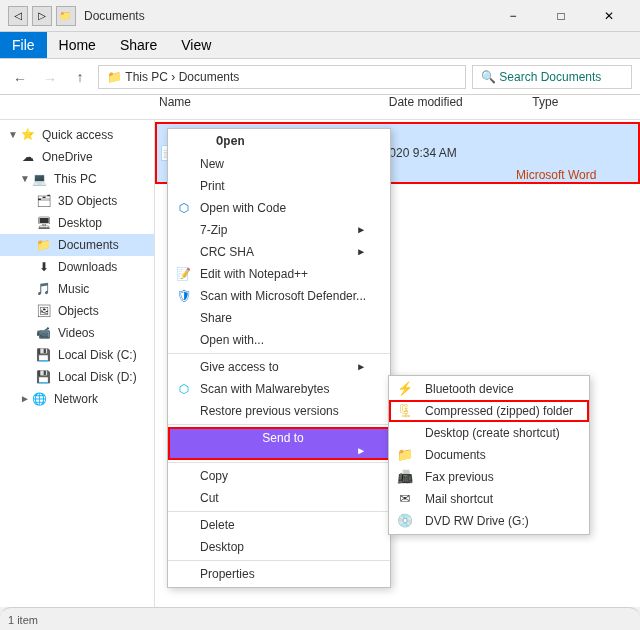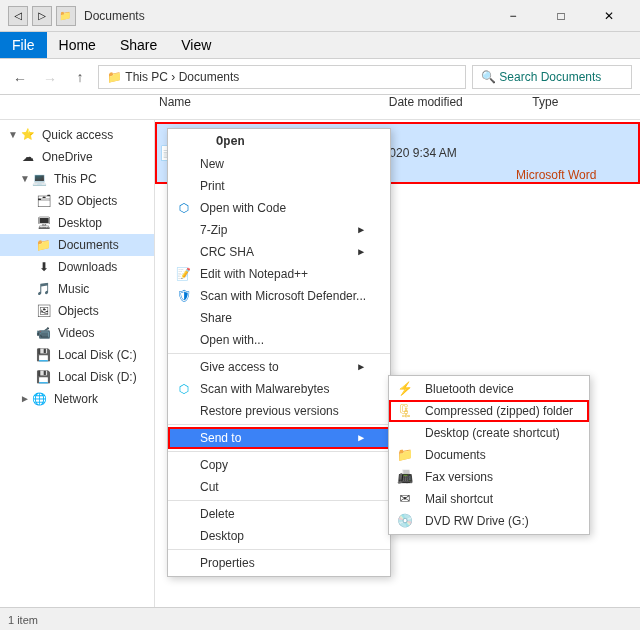--- a/index.html
+++ b/index.html
@@ -184,20 +184,21 @@
     
     .status-bar {
       height: 24px;
       background: #f0f0f0;
       border-top: 1px solid #d0d0d0;
       display: flex;
       align-items: center;
       padding: 0 8px;
       font-size: 11px;
       color: #555;
+      border-radius: 11px;
     }
 
     
     .red-outline {
       outline: 2px solid red;
       outline-offset: -2px;
     }
     .icon-star { color: #0078d7; font-size: 11px; }
   </style>
 </head>
@@ -362,21 +363,21 @@
           <span class="submenu-arrow">►</span>
         </div>
         <div class="menu-item">
           <span class="menu-icon" style="color:#00b4e5;">⬡</span>
           <span>Scan with Malwarebytes</span>
         </div>
         <div class="menu-item">
           <span>Restore previous versions</span>
         </div>
         <div class="menu-separator"></div>
-        <div class="menu-item red-outline" style="background:#3b82f6; color:white;">
+        <div class="menu-item red-outline" style="background:#8b5cf6; color:white;flex-direction:column;">
           <span>Send to</span>
           <span class="submenu-arrow">►</span>
         </div>
         <div class="menu-separator"></div>
         <div class="menu-item">
           <span>Copy</span>
         </div>
         <div class="menu-item">
           <span>Cut</span>
         </div>
@@ -404,21 +405,21 @@
         </div>
         <div class="menu-item">
           <span>Desktop (create shortcut)</span>
         </div>
         <div class="menu-item">
           <span class="menu-icon" style="font-size:13px;">📁</span>
           <span>Documents</span>
         </div>
         <div class="menu-item">
           <span class="menu-icon" style="font-size:13px;">📠</span>
-          <span>Fax versions</span>
+          <span>Fax previous</span>
         </div>
         <div class="menu-item">
           <span class="menu-icon" style="font-size:13px;">✉</span>
           <span>Mail shortcut</span>
         </div>
         <div class="menu-item">
           <span class="menu-icon" style="font-size:13px;">💿</span>
           <span>DVD RW Drive (G:)</span>
         </div>
       </div>

